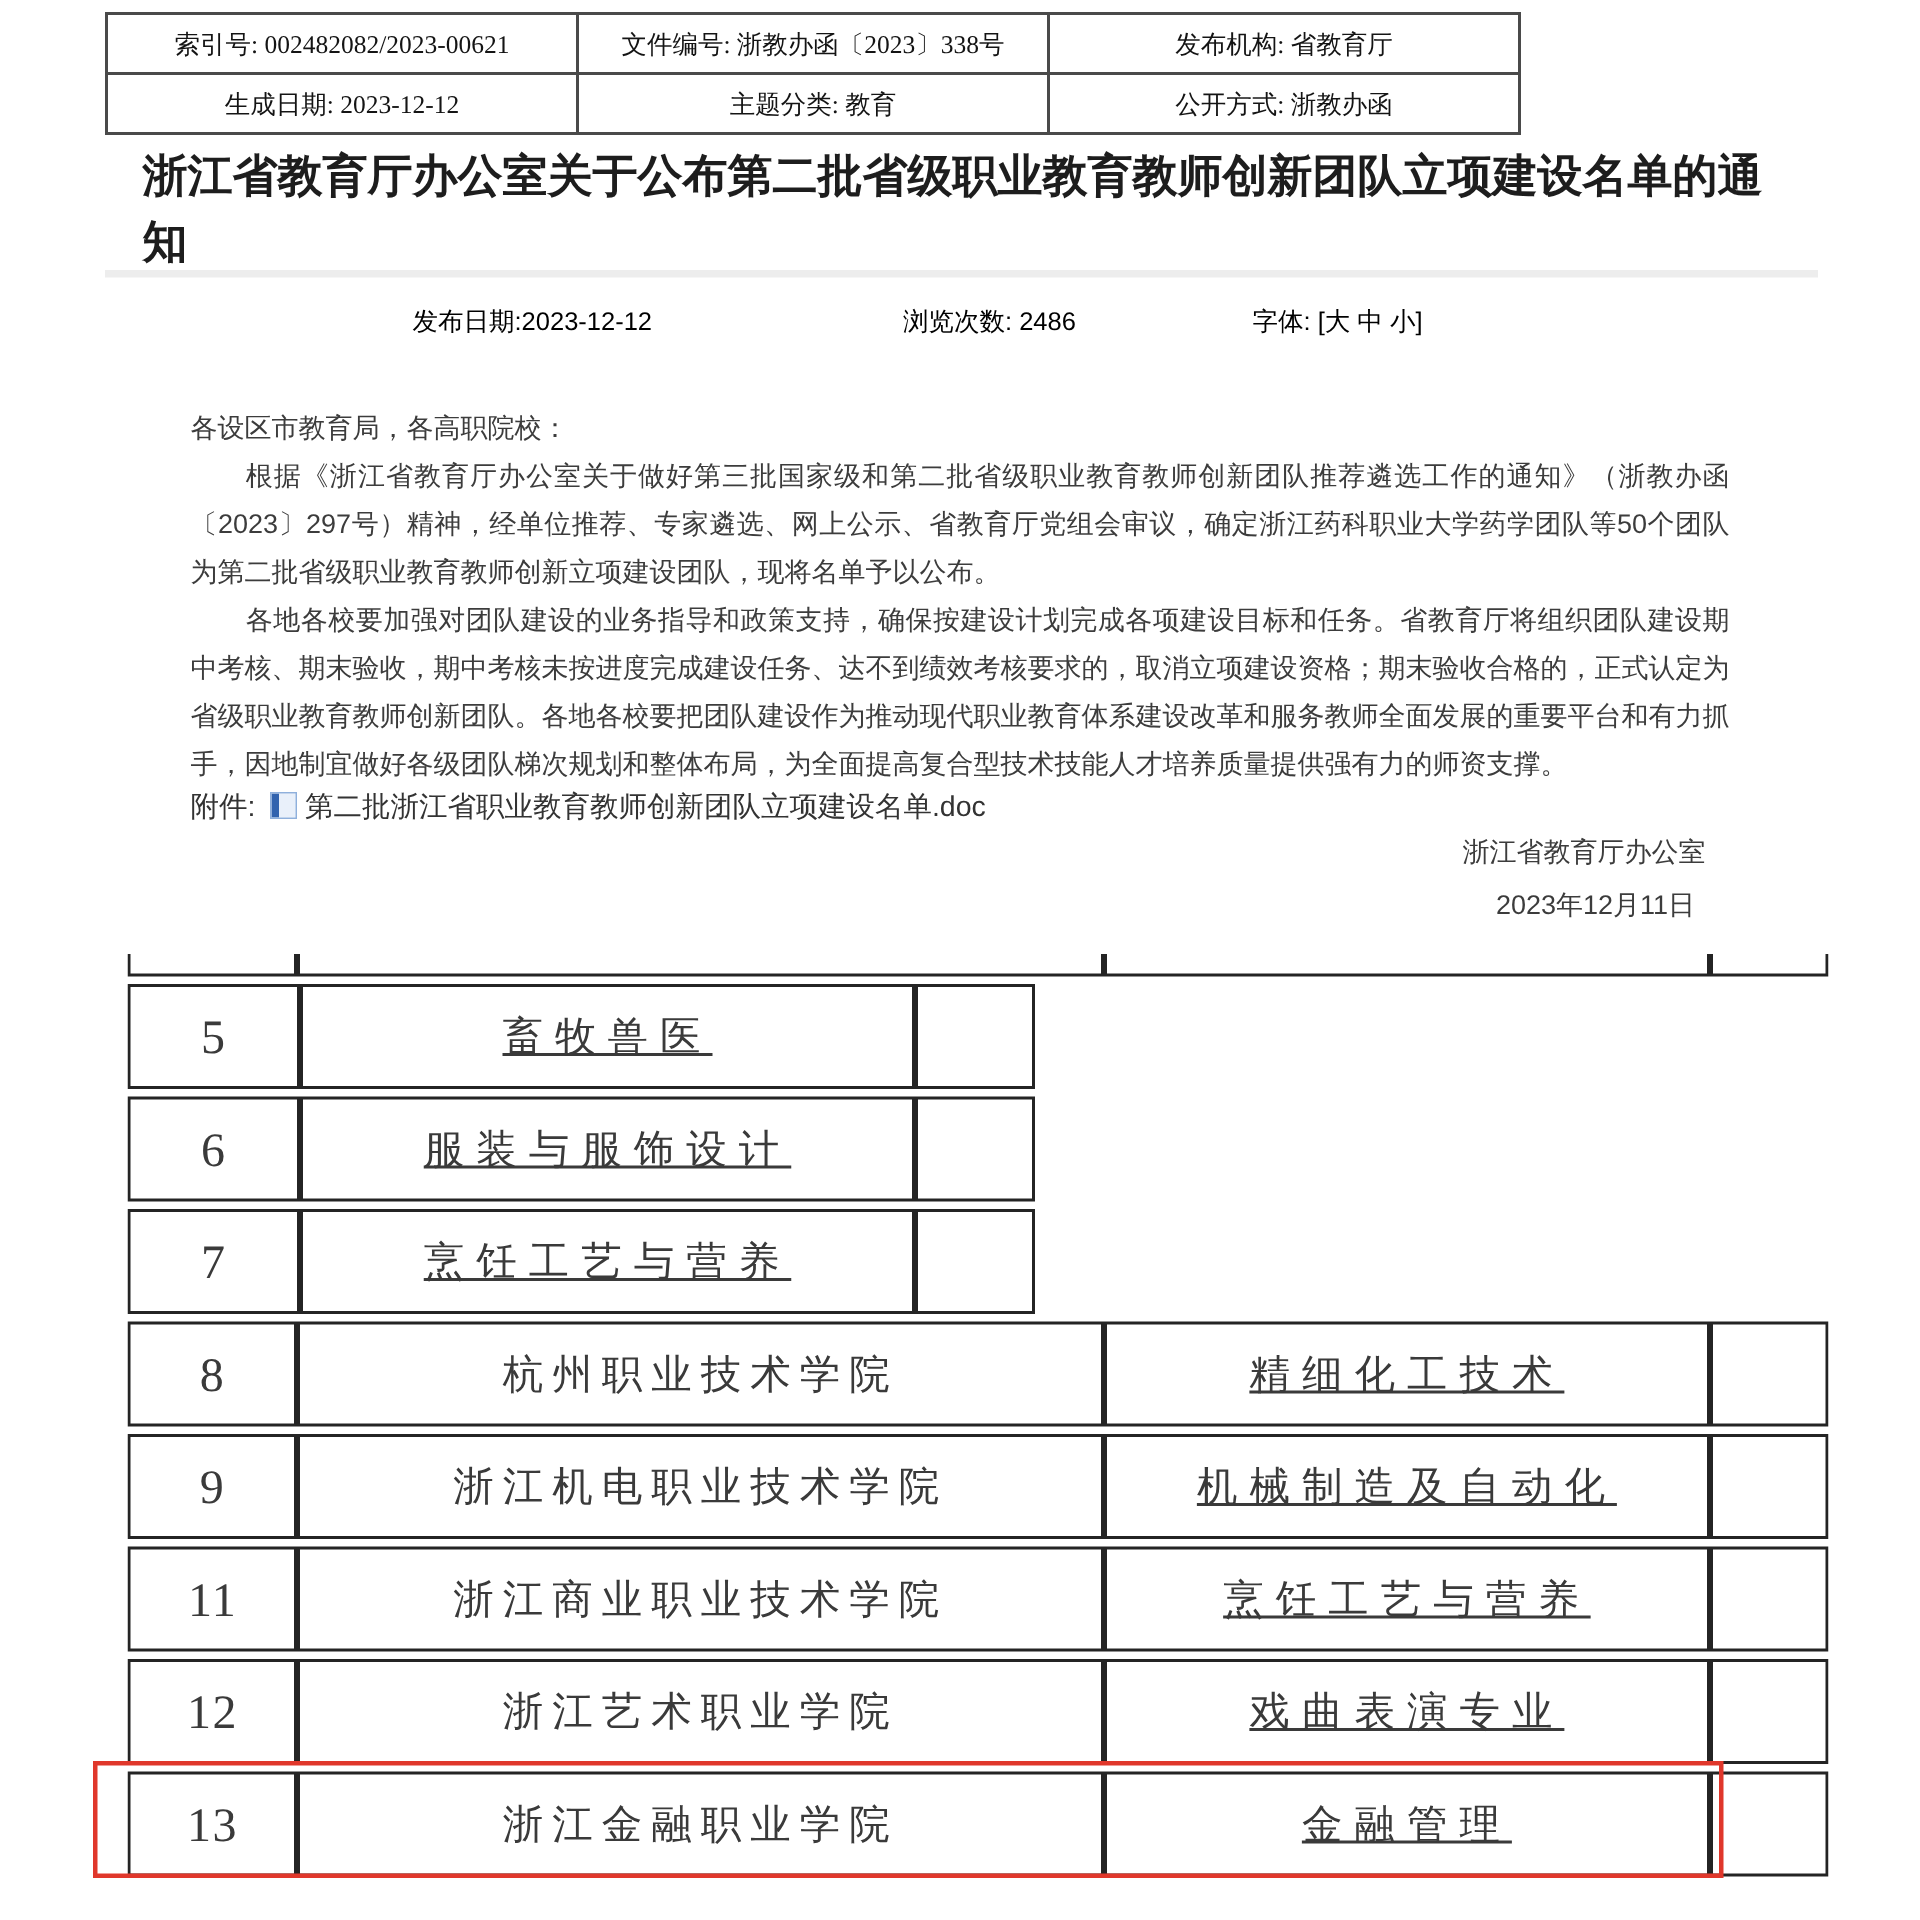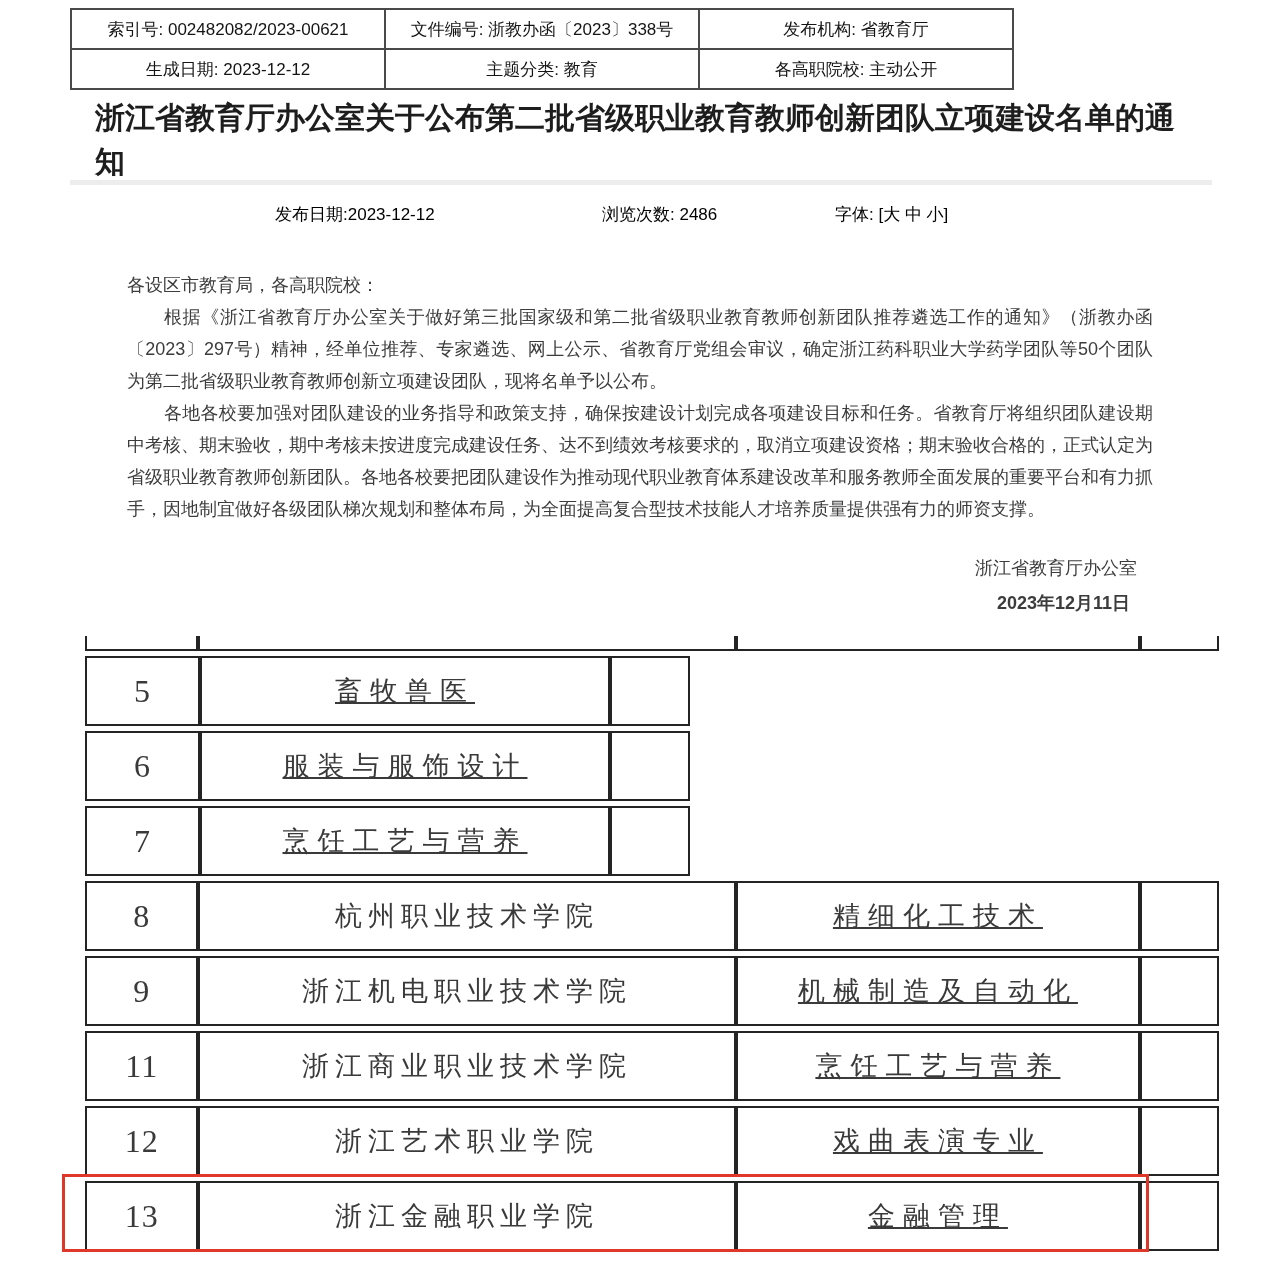--- a/index.html
+++ b/index.html
@@ -1,20 +1,20 @@
 <!DOCTYPE html>
 <html><head>
 <meta charset="utf-8">
 <style>
   html,body{margin:0;padding:0;background:#ffffff;}
   .page{position:relative;width:1280px;height:1280px;background:#fff;overflow:hidden;
         font-family:"Liberation Sans",sans-serif;}
 
   
-  .meta{position:absolute;left:70px;top:8px;width:944px;border-collapse:collapse;table-layout:fixed;}
+  .meta{position:absolute;left:70px;top:8px;width:944px;border-collapse:collapse;table-layout:fixed;font-family:Liberation Serif, serif;}
   .meta td{border:2px solid #4a4a4a;height:36px;text-align:center;vertical-align:middle;
            font-size:17px;color:#141414;overflow:hidden;white-space:nowrap;}
 
   
   .title{position:absolute;left:95px;top:96px;width:1090px;margin:0;text-align:left;
          font-size:30px;line-height:44px;font-weight:600;color:#1d1d1d;letter-spacing:0;}
 
   .divider{position:absolute;left:70px;top:180px;width:1142px;height:5px;background:#ededed;}
 
   
@@ -30,21 +30,21 @@
   .bodytext p.ind{text-indent:2.05em;}
 
   
   .attach{position:absolute;left:127px;top:525px;font-size:19px;color:#333;white-space:nowrap;}
   .docicon{display:inline-block;width:16px;height:16px;margin:0 5px 0 10px;vertical-align:-2px;
            border:1px solid #8fb0dc;background:linear-gradient(90deg,#3263ae 0 5px,#e9f0fa 5px);}
   .attlink{color:#333;text-decoration:none;cursor:pointer;}
 
   
   .sig{position:absolute;right:143px;top:556px;font-size:18px;color:#3c3c3c;}
-  .sigdate{position:absolute;right:150px;top:591px;font-size:18px;color:#3c3c3c;font-weight:bold;}
+  .sigdate{position:absolute;right:150px;top:591px;font-size:18px;color:#3c3c3c;}
 
   
   .listwrap{position:absolute;left:85px;top:636px;width:1134px;height:644px;overflow:hidden;}
   .trow{display:flex;margin-bottom:5px;}
   .trow:first-child{margin-top:-55px;}
   .tcell{border:2px solid #242424;height:70px;box-sizing:border-box;display:flex;align-items:center;
          justify-content:center;font-family:"Liberation Serif",serif;color:#3a3a3a;background:#fff;
          overflow:hidden;white-space:nowrap;}
   .c1{width:115px;font-size:32px;letter-spacing:1px;}
   .c2{width:545px;font-size:27px;letter-spacing:6px;}
@@ -62,41 +62,44 @@
   <table class="meta">
     <tbody>
         <tr>
       <td>索引号: 002482082/2023-00621</td>
       <td>文件编号: 浙教办函〔2023〕338号</td>
       <td>发布机构: 省教育厅</td>
     </tr>
     <tr>
       <td>生成日期: 2023-12-12</td>
       <td>主题分类: 教育</td>
-      <td>各高职院校: 主动公开</td>
+      <td>公开方式: 浙教办函</td>
     </tr>
   </tbody>
     </table>
 
   <h1 class="title">浙江省教育厅办公室关于公布第二批省级职业教育教师创新团队立项建设名单的通知</h1>
 
   <div class="divider"></div>
 
   <div class="infobar">
     <span class="pub">发布日期:2023-12-12</span>
     <span class="views">浏览次数: 2486</span>
     <span class="fontsize">字体: [大 中 小]</span>
   </div>
 
   <div class="bodytext">
     <p>各设区市教育局，各高职院校：</p>
     <p class="ind">根据《浙江省教育厅办公室关于做好第三批国家级和第二批省级职业教育教师创新团队推荐遴选工作的通知》（浙教办函〔2023〕297号）精神，经单位推荐、专家遴选、网上公示、省教育厅党组会审议，确定浙江药科职业大学药学团队等50个团队为第二批省级职业教育教师创新立项建设团队，现将名单予以公布。</p>
     <p class="ind">各地各校要加强对团队建设的业务指导和政策支持，确保按建设计划完成各项建设目标和任务。省教育厅将组织团队建设期中考核、期末验收，期中考核未按进度完成建设任务、达不到绩效考核要求的，取消立项建设资格；期末验收合格的，正式认定为省级职业教育教师创新团队。各地各校要把团队建设作为推动现代职业教育体系建设改革和服务教师全面发展的重要平台和有力抓手，因地制宜做好各级团队梯次规划和整体布局，为全面提高复合型技术技能人才培养质量提供强有力的师资支撑。</p>
   </div>
 
+  <div class="attach">
+    <span>附件:</span><span class="docicon"></span><a class="attlink">第二批浙江省职业教育教师创新团队立项建设名单.doc</a>
+  </div>
 
   <div class="sig">浙江省教育厅办公室</div>
   <div class="sigdate">2023年12月11日</div>
 
   <div class="listwrap" id="listwrap">
       <div class="trow">
         <div class="tcell c1"></div>
         <div class="tcell c2"></div>
         <div class="tcell c3"></div>
         <div class="tcell c4"></div>

